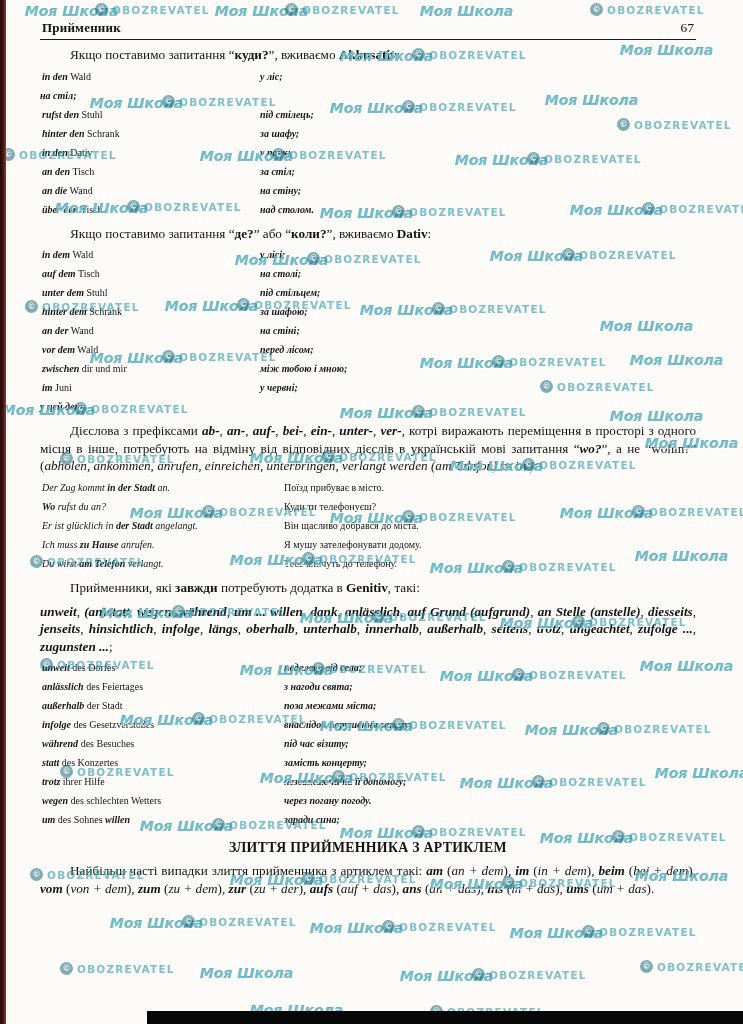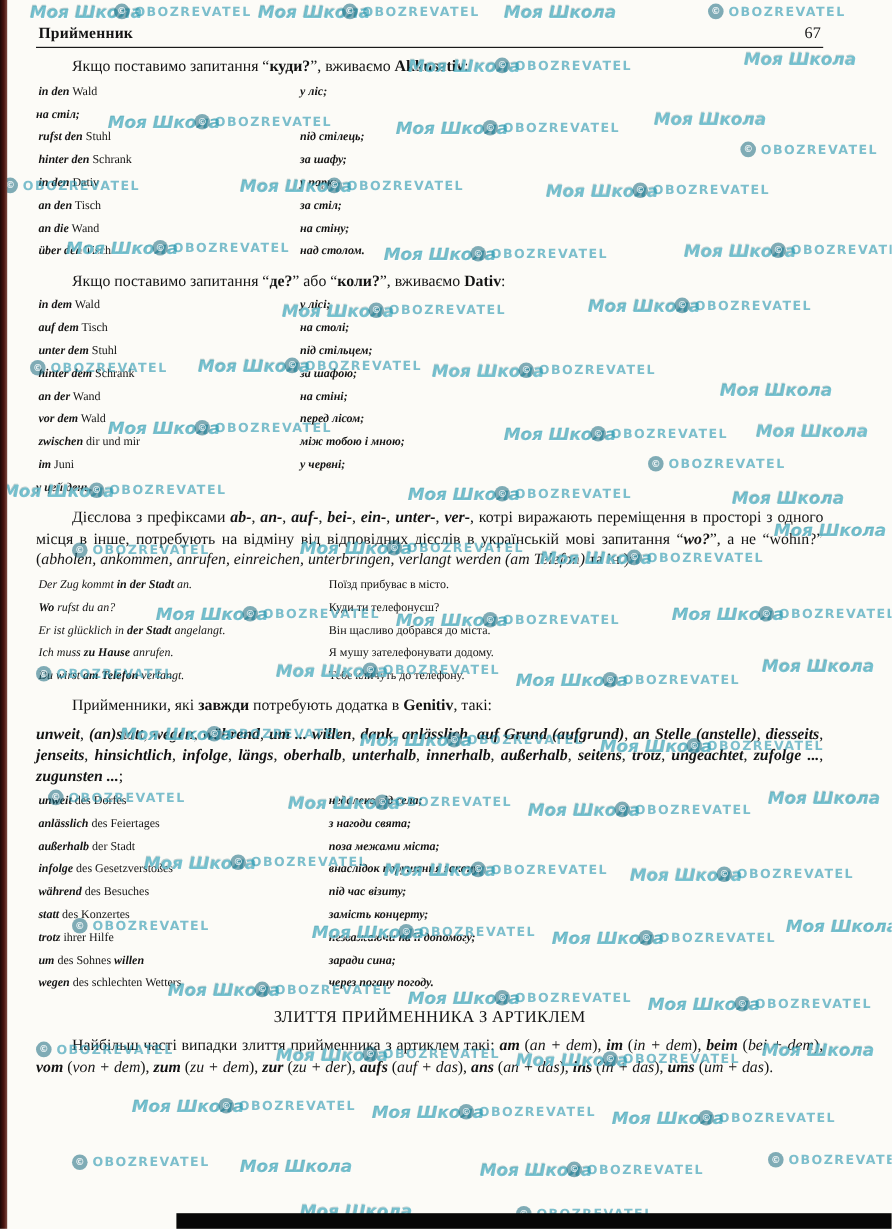--- a/index.html
+++ b/index.html
@@ -19,35 +19,35 @@
     font-family:"DejaVu Sans", sans-serif;font-weight:bold;font-style:italic;font-size:14px;
     color:rgba(42,160,183,.62);
     text-shadow:.5px .5px 0 rgba(255,255,255,.75), -.5px -.5px 0 rgba(20,90,105,.28);
   }
   .wm-oboz{font-family:"DejaVu Sans", sans-serif;font-weight:bold;font-size:10.5px;
     letter-spacing:1.2px;color:rgba(38,150,175,.6);}
   .wm-circle{width:13px;height:13px;border-radius:50%;background:rgba(23,105,128,.55);
     color:rgba(255,255,255,.85);font-size:8px;display:inline-flex;align-items:center;
     justify-content:center;font-style:normal;letter-spacing:0;}
   
-  .content{position:absolute;left:30px;top:20px;width:656px;z-index:1;}
+  .content{position:absolute;left:40px;top:20px;width:656px;z-index:1;}
   .header{display:flex;justify-content:space-between;align-items:flex-end;
     border-bottom:1.6px solid #1a1a1a;padding:0 2px 3px;}
   .running-head{font-weight:bold;font-size:13px;letter-spacing:.2px;}
   .page-num{font-size:13.5px;}
   .para{font-size:13.2px;line-height:17.6px;text-align:justify;text-indent:30px;margin:6px 0 3px;}
   .para.noindent{text-indent:0;}
   .tbl{margin:3px 0 2px;font-size:10px;}
   .row{display:flex;line-height:19px;}
   .col-de{width:218px;flex:none;padding-left:2px;}
   .verbs .col-de,.gen .col-de{width:242px;}
   .s-b{font-weight:bold}
   .s-i{font-style:italic}
   .s-bi{font-weight:bold;font-style:italic}
-  .merge-heading{font-size:13.8px;font-weight:normal;text-align:center;margin:11px 0 4px;letter-spacing:.3px;}
+  .merge-heading{font-size:13.8px;font-weight:bold;text-align:center;margin:11px 0 4px;letter-spacing:.3px;}
 </style>
 </head>
 <body>
 
 <div class="wm-layer" id="wm-layer">
     <div class="wm wm-school" style="left: 25px; top: 3px;">Моя Школа</div>
     <div class="wm wm-oboz" style="left: 95px; top: 3px;">
       <span class="wm-circle">©</span>
       <span>OBOZREVATEL</span>
     </div>
@@ -500,27 +500,27 @@
         <span class="col-de"><span class="s-bi">statt</span><span> des Konzertes</span></span>
         <span class="col-uk"><span class="s-bi">замість концерту;</span></span>
       </div>
 
       <div class="row">
         <span class="col-de"><span class="s-bi">trotz</span><span> ihrer Hilfe</span></span>
         <span class="col-uk"><span class="s-bi">незважаючи на її допомогу;</span></span>
       </div>
 
       <div class="row">
+        <span class="col-de"><span class="s-bi">wegen</span><span> des schlechten Wetters</span></span>
+        <span class="col-uk"><span class="s-bi">через погану погоду.</span></span>
+      </div>
+
+      <div class="row">
         <span class="col-de"><span class="s-bi">um</span><span> des Sohnes </span><span class="s-bi">willen</span></span>
         <span class="col-uk"><span class="s-bi">заради сина;</span></span>
       </div>
-
-      <div class="row">
-        <span class="col-de"><span class="s-bi">wegen</span><span> des schlechten Wetters</span></span>
-        <span class="col-uk"><span class="s-bi">через погану погоду.</span></span>
-      </div>
     </div>
 
   <h2 class="merge-heading">ЗЛИТТЯ ПРИЙМЕННИКА З АРТИКЛЕМ</h2>
 
   <p class="para"><span>Найбільш часті випадки злиття прийменника з артиклем такі: </span><span class="s-bi">am</span><span> (</span><span class="s-i">an + dem</span><span>), </span><span class="s-bi">im</span><span> (</span><span class="s-i">in + dem</span><span>), </span><span class="s-bi">beim</span><span> (</span><span class="s-i">bei + dem</span><span>), </span><span class="s-bi">vom</span><span> (</span><span class="s-i">von + dem</span><span>), </span><span class="s-bi">zum</span><span> (</span><span class="s-i">zu + dem</span><span>), </span><span class="s-bi">zur</span><span> (</span><span class="s-i">zu + der</span><span>), </span><span class="s-bi">aufs</span><span> (</span><span class="s-i">auf + das</span><span>), </span><span class="s-bi">ans</span><span> (</span><span class="s-i">an + das</span><span>), </span><span class="s-bi">ins</span><span> (</span><span class="s-i">in + das</span><span>), </span><span class="s-bi">ums</span><span> (</span><span class="s-i">um + das</span><span>).</span></p>
 
 </div>
 
 </body></html>

